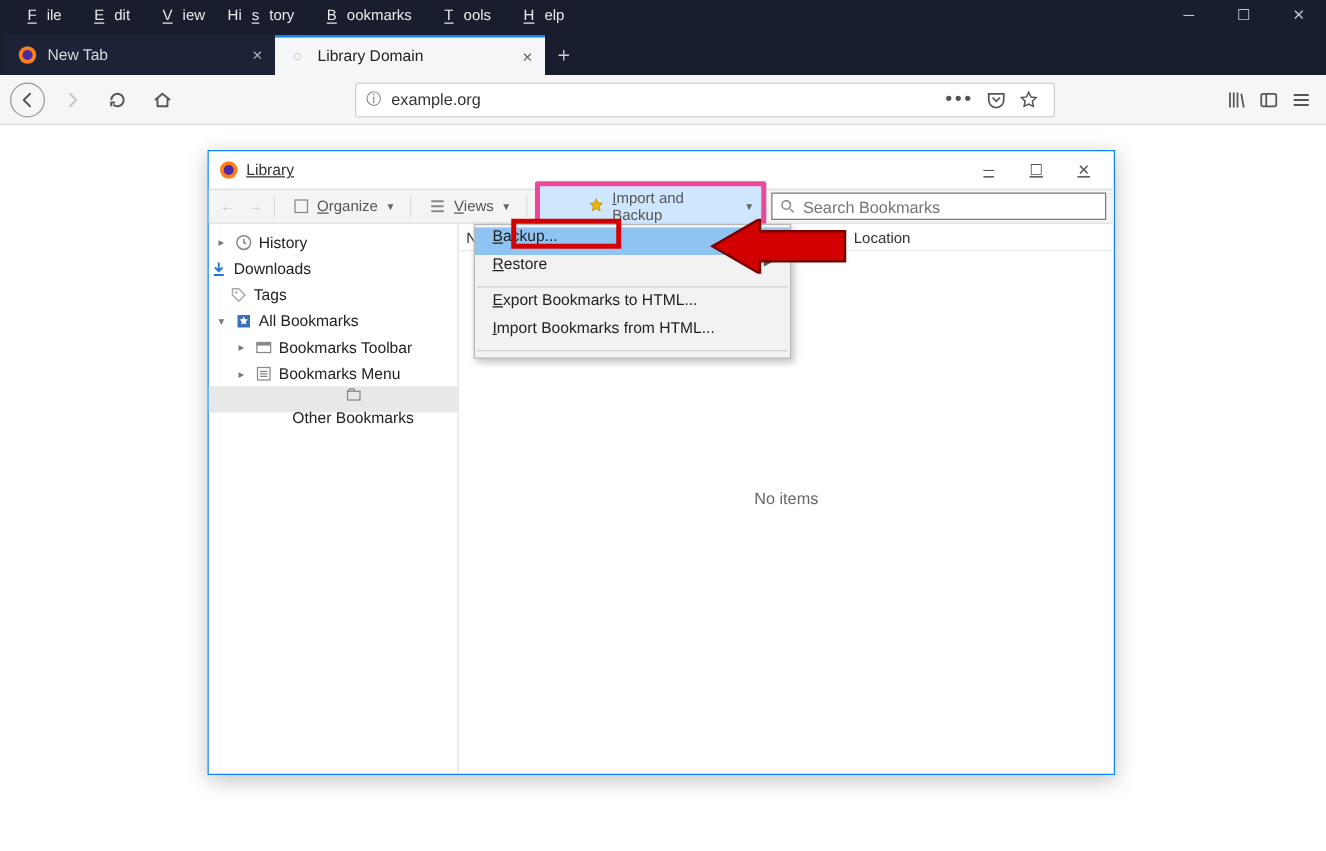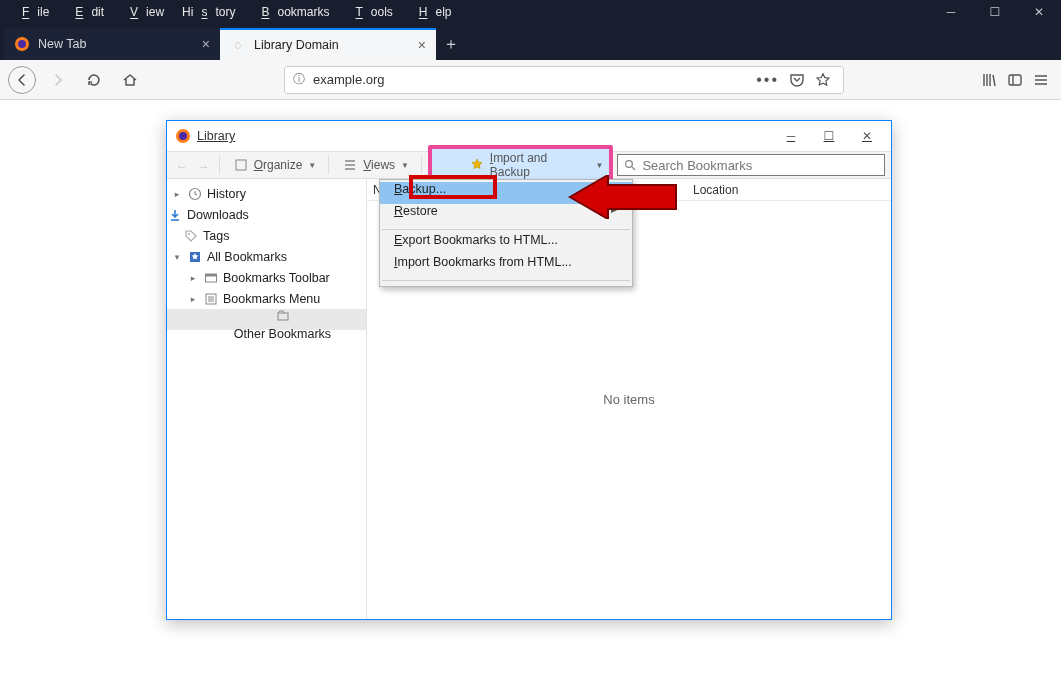--- a/index.html
+++ b/index.html
@@ -56,21 +56,21 @@
   .tree-row { display:flex; align-items:center; height:21px; padding-left:4px; gap:4px; }
   .tree-row.l1 { padding-left:4px; }
   .tree-row.l2 { padding-left:20px; }
   .tree-row.sel { background:#e8e8e8; }
   .chev { width:12px; font-size:9px; color:#777; text-align:center; }
   .tree-ico { width:16px; height:16px; display:flex; align-items:center; justify-content:center; font-size:11px; }
 
   .lib-main { flex:1; position:relative; }
   .col-headers { height:22px; display:flex; align-items:center; font-size:12px; color:#333; border-bottom:1px solid #eaeaea; }
   .col-headers .col-n { width:308px; padding-left:6px; }
-  .col-headers .col-l { padding-left:18px; }
+  .col-headers .col-l { padding-left:8px; }
   .no-items { position:absolute; top:50%; left:50%; transform:translate(-50%,-50%); color:#666; font-size:13px; }
 
   
   .dropdown { position:absolute; left:212px; top:58px; width:254px; background:#f2f2f2; border:1px solid #b8b8b8; box-shadow:2px 3px 6px rgba(0,0,0,0.25); font-size:12.5px; color:#222; padding:2px 0; z-index:50;}
   .dd-item { height:22px; display:flex; align-items:flex-start; padding:0 14px; position:relative;}
   .dd-item.hl { background:#8fc4f2; }
   .dd-item .arrow { margin-left:auto; font-size:9px; color:#555;}
   .dd-sep { height:1px; background:#d0d0d0; margin:3px 2px; }
   .mnem { text-decoration: underline; }
 

